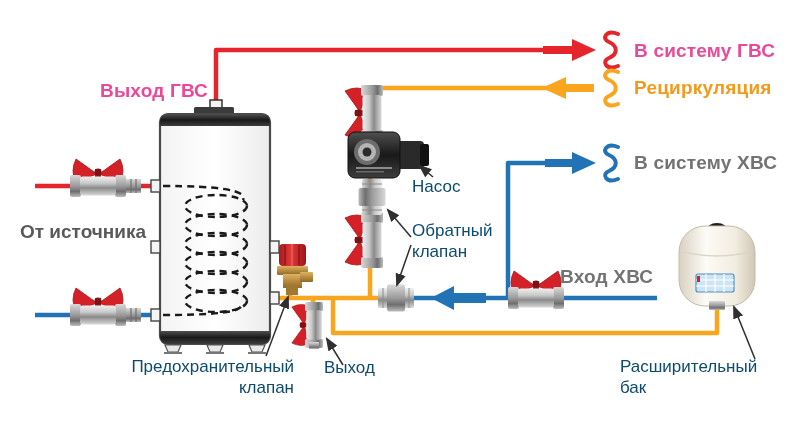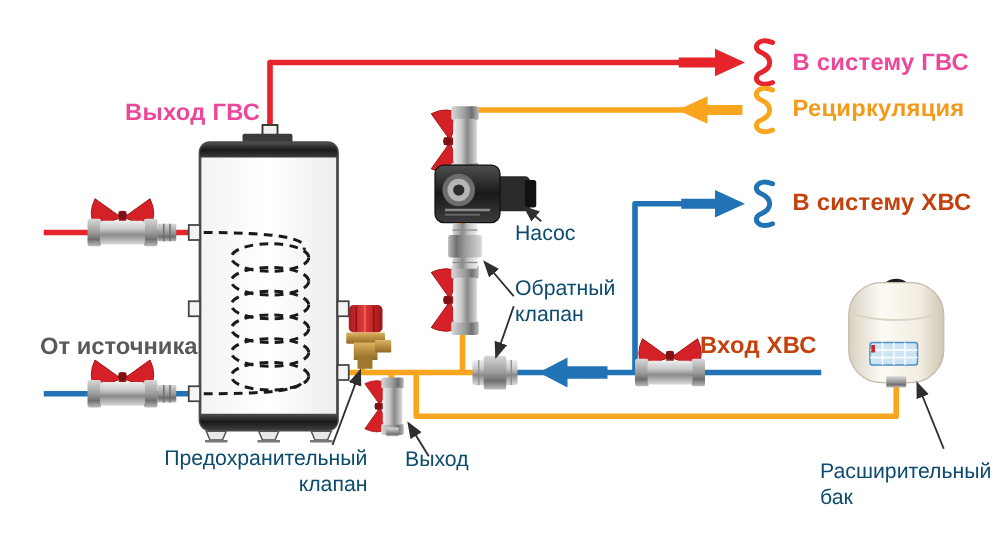--- a/index.html
+++ b/index.html
@@ -3,21 +3,21 @@
 <meta charset="utf-8">
 <style>
   html,body{margin:0;padding:0;background:#ffffff;}
   #canvas{position:relative;width:800px;height:430px;background:#ffffff;overflow:hidden;
           font-family:"Liberation Sans",sans-serif;}
   #pipework{position:absolute;left:0;top:0;}
   .lbl{position:absolute;white-space:nowrap;}
   .lbl-bold{font-weight:bold;font-size:19px;letter-spacing:0.2px;}
   .lbl-red{color:#ec4899;}
   .lbl-orange{color:#F49A1B;}
-  .lbl-blue{color:#c2410c;}
+  .lbl-blue{color:#737373;}
   .lbl-gray{color:#58595B;font-weight:bold;font-size:19px;line-height:24px;text-align:center;white-space:normal;}
   .lbl-comp{color:#0c4a6e;font-size:17px;line-height:21px;}
   .two-line{white-space:normal;}
   .align-right{text-align:right;}
 </style>
 </head>
 <body>
 
 <div id="canvas">
 
@@ -225,36 +225,36 @@
   <div class="lbl lbl-bold lbl-red" style="left:100px;top:80px;">Выход ГВС</div>
 
   <div class="lbl lbl-bold lbl-red" style="left:634px;top:40px;">В систему ГВС</div>
 
   <div class="lbl lbl-bold lbl-orange" style="left:634px;top:77px;">Рециркуляция</div>
 
   <div class="lbl lbl-bold lbl-blue" style="left:634px;top:152px;">В систему ХВС</div>
 
   <div class="lbl lbl-bold lbl-blue" style="left:560px;top:266px;">Вход ХВС</div>
 
-  <div class="lbl lbl-gray" style="left:20px;top:220px;width:150px;margin-top:46px;">
+  <div class="lbl lbl-gray" style="left:8px;top:220px;width:150px;">
     <div>От источника</div>
   </div>
 
   <div class="lbl lbl-comp" style="left:412px;top:176px;">Насос</div>
 
   <div class="lbl lbl-comp two-line" style="left:412px;top:220px;">
     <div>Обратный</div>
     <div>клапан</div>
   </div>
 
   <div class="lbl lbl-comp two-line align-right" style="left:108px;top:356px;width:186px;">
     <div>Предохранительный</div>
     <div>клапан</div>
   </div>
 
   <div class="lbl lbl-comp" style="left:324px;top:357px;">Выход</div>
 
-  <div class="lbl lbl-comp two-line" style="left:656px;top:356px;margin-top:10px;">
+  <div class="lbl lbl-comp two-line" style="left:620px;top:356px;">
     <div>Расширительный</div>
     <div>бак</div>
   </div>
 
 </div>
 
 </body></html>

